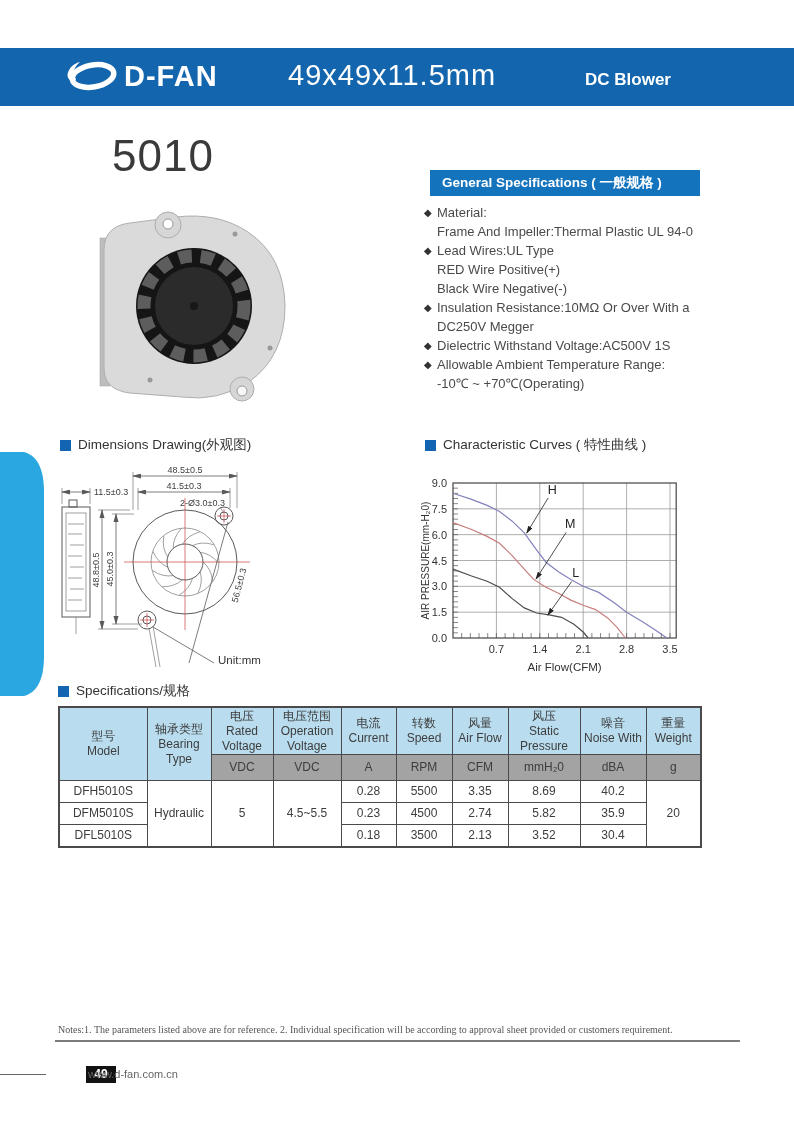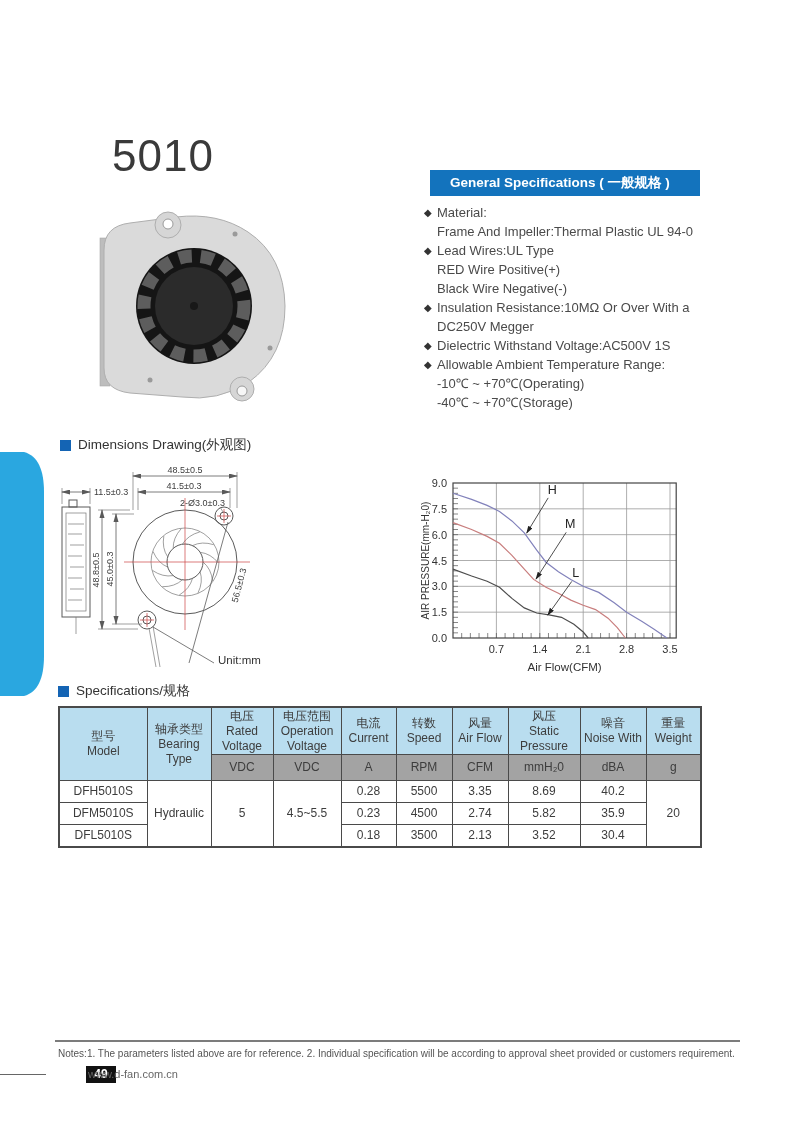--- a/index.html
+++ b/index.html
@@ -14,21 +14,21 @@
   
   #model-number{position:absolute;left:112px;top:131px;font-size:44px;color:#3a3a3a;letter-spacing:1px;}
   #product-photo{position:absolute;left:72px;top:196px;}
   
   #side-tab{position:absolute;left:0;top:448px;width:48px;height:252px;}
   #side-tab-label{position:absolute;left:10px;top:478px;height:200px;width:26px;
      color:#fff;font-size:15px;letter-spacing:1px;
      writing-mode:vertical-rl;text-align:center;}
   
   #gs-bar{position:absolute;left:430px;top:170px;width:270px;height:26px;background:#1373bd;
-     color:#fff;font-size:13.5px;font-weight:bold;line-height:26px;padding-left:20px;box-sizing:border-box;}
+     color:#fff;font-size:13.5px;font-weight:bold;line-height:26px;padding-left:12px;box-sizing:border-box;}
   #gs-list{position:absolute;left:424px;top:203px;width:300px;font-size:13px;color:#4a4a4a;}
   .gs-line{display:flex;line-height:19px;}
   .gs-bullet{width:13px;font-size:10px;line-height:19px;color:#333;}
   .gs-text{flex:1;}
   
   .sec-title{position:absolute;font-size:13.5px;color:#333;display:flex;align-items:center;gap:7px;}
   .blue-sq{width:11px;height:11px;background:#1464b4;display:inline-block;}
   #dim-title{left:60px;top:436px;}
   #curve-title{left:425px;top:436px;}
   #table-title{left:58px;top:682px;}
@@ -43,31 +43,43 @@
   
   #spec-table{position:absolute;left:58px;top:706px;border-collapse:collapse;table-layout:fixed;
      font-size:12px;color:#3d3d3d;border:2px solid #4a4a4a;}
   #spec-table th,#spec-table td{border:1px solid #4a4a4a;text-align:center;vertical-align:middle;
      font-weight:normal;padding:0 2px;white-space:pre-line;line-height:1.25;}
   #spec-table .hdr{background:#b9ddef;height:46px;}
   #spec-table .unit{background:#a3a3a3;height:25px;margin-top:26px;}
   #spec-table .drow{height:22px;background:#fff;}
   
   #notes-rule{position:absolute;left:55px;top:1040px;width:685px;height:2px;background:#7c7c7c;}
-  #notes{position:absolute;left:58px;top:1048px;width:690px;font-size:10px;color:#555;}
+  #notes{position:absolute;left:58px;top:1024px;width:690px;font-size:10px;color:#555;font-family:Liberation Serif, serif;}
   #page-line{position:absolute;left:0;top:1074px;width:46px;height:1px;background:#666;}
   #page-num{position:absolute;left:46px;top:1066px;width:30px;height:17px;background:#121212;
      color:#fff;font-size:12px;font-weight:bold;text-align:center;line-height:17px;margin-left:40px;}
   #website{position:absolute;left:88px;top:1068px;font-size:11px;color:#666;text-decoration:none;}
 </style>
 </head>
 <body>
 
 <div id="page">
 
+  <div id="header-bar">
+    <div id="brand">
+      <svg width="52" height="40" viewBox="0 0 52 40">
+        <ellipse cx="27" cy="20" rx="21" ry="11" fill="none" stroke="#fff" stroke-width="5.5" transform="rotate(-10 27 20)"></ellipse>
+        <path d="M8,27 C-2,20 2,9 14,6 C8,11 6,17 10,23 Z" fill="#fff"></path>
+        <path d="M4,24 C0,21 1,15 6,12 C3,16 3,20 6,23 Z" fill="#fff"></path>
+      </svg>
+      <span id="brand-name">D-FAN</span>
+    </div>
+    <div id="size-title">49x49x11.5mm</div>
+    <div id="product-type">DC Blower</div>
+  </div>
 
   <div id="model-number">5010</div>
 
   <svg id="product-photo" width="225" height="212" viewBox="0 0 225 212">
     <rect x="28" y="42" width="10" height="148" fill="#bdbdbd" stroke="#a8a8a8" stroke-width="0.6"></rect>
     <path d="M32,54 Q32,30 58,27 L104,21 Q146,16 176,36 Q212,60 213,110 Q213,160 177,186 Q146,206 110,201 L58,197 Q32,194 32,172 Z" fill="#dadada" stroke="#aeaeae" stroke-width="1"></path>
     <circle cx="96" cy="29" r="13" fill="#d6d6d6" stroke="#aeaeae" stroke-width="1"></circle>
     <circle cx="96" cy="28" r="5" fill="#ffffff" stroke="#9a9a9a" stroke-width="1"></circle>
     <circle cx="170" cy="193" r="12" fill="#d6d6d6" stroke="#aeaeae" stroke-width="1"></circle>
     <circle cx="170" cy="195" r="5" fill="#f7f7f7" stroke="#9a9a9a" stroke-width="1"></circle>
@@ -122,29 +134,29 @@
         <span class="gs-text">Dielectric Withstand Voltage:AC500V 1S</span>
       </div>
       <div class="gs-line">
         <span class="gs-bullet">◆</span>
         <span class="gs-text">Allowable Ambient Temperature Range:</span>
       </div>
       <div class="gs-line">
         <span class="gs-bullet"></span>
         <span class="gs-text">-10℃ ~ +70℃(Operating)</span>
       </div>
-      <div class="gs-line">
-        <span class="gs-bullet"></span>
-        <span class="gs-text">-40℃ ~ +70℃(Storage)</span>
-      </div>
     </div>
 
   <div id="dim-title" class="sec-title">
     <span class="blue-sq"></span>
     <span>Dimensions Drawing(外观图)</span>
+  </div>
+  <div id="curve-title" class="sec-title">
+    <span class="blue-sq"></span>
+    <span>Characteristic Curves ( 特性曲线 )</span>
   </div>
 
   <svg id="dim-svg" width="345" height="235" viewBox="0 0 345 235">
     <defs>
       <marker id="da" markerWidth="9" markerHeight="8" refX="8" refY="2.5" orient="auto" markerUnits="userSpaceOnUse">
         <path d="M0,0 L9,2.5 L0,5 Z" fill="#5a5a5a"></path>
       </marker>
       <marker id="daR" markerWidth="9" markerHeight="8" refX="1" refY="2.5" orient="auto" markerUnits="userSpaceOnUse">
         <path d="M9,0 L0,2.5 L9,5 Z" fill="#5a5a5a"></path>
       </marker>

